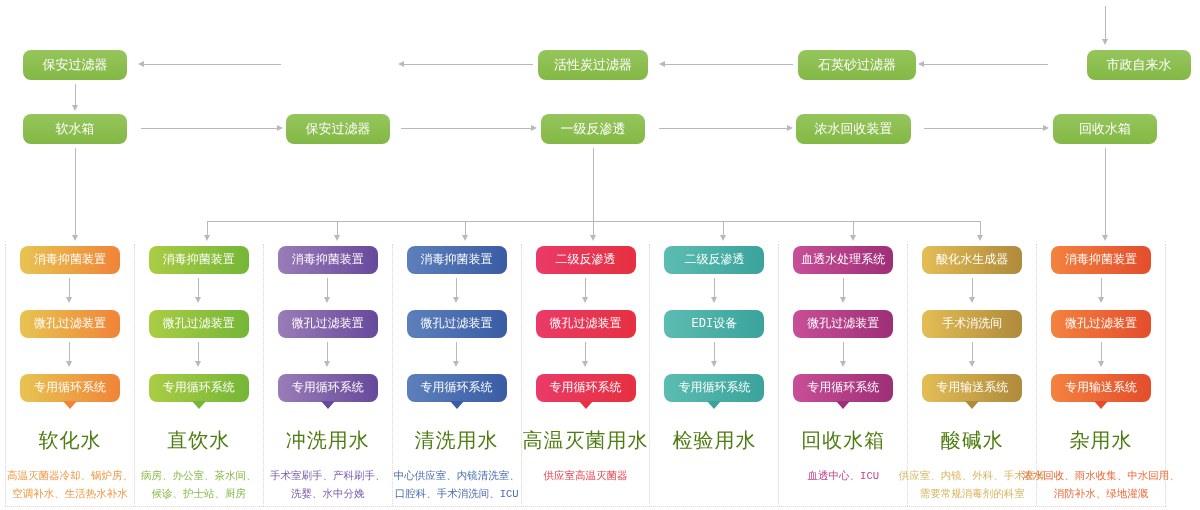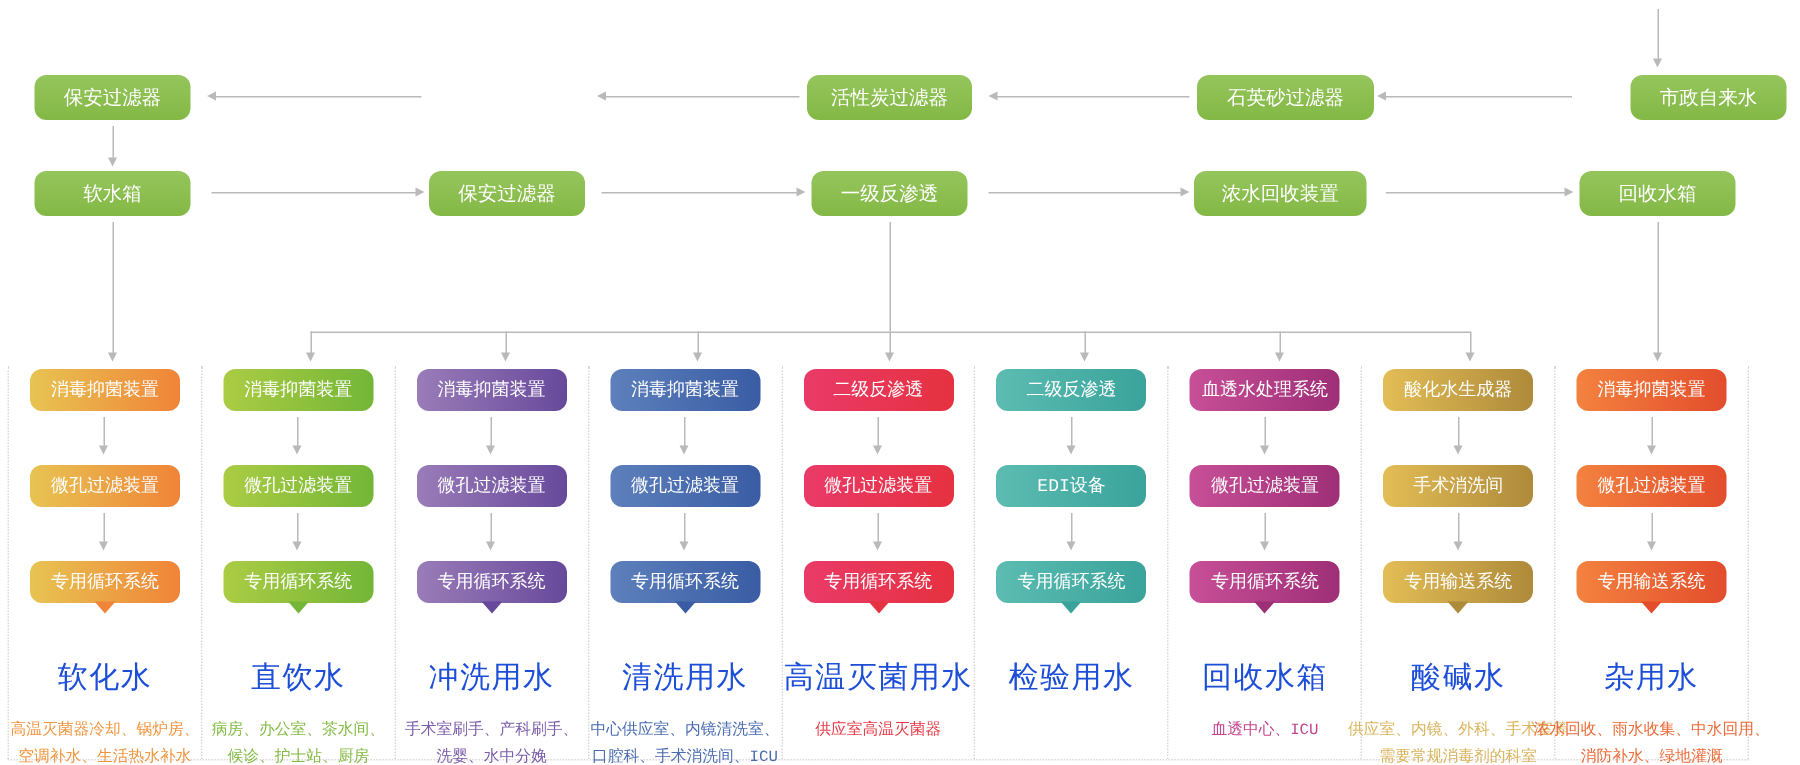--- a/index.html
+++ b/index.html
@@ -40,21 +40,21 @@
     color:#fff;font-size:12px;line-height:28px;text-align:center;white-space:nowrap;
     margin-top:2px;
   }
   .fbox-tail::after{
     content:"";position:absolute;left:50%;bottom:-7px;transform:translateX(-50%);
     border:7px solid transparent;border-bottom:0;border-top:8px solid var(--c2);
   }
   .sarrow{position:relative;width:1px;height:22px;background:#b9b9b9;margin:4px 0 8px;flex:none;}
   .sarrow::after{content:"";position:absolute;bottom:-6px;left:-3px;
     border:3.5px solid transparent;border-top:6px solid #b9b9b9;}
-  .col-title{margin-top:36px;font-size:20px;color:#1d4ed8;letter-spacing:1px;white-space:nowrap;}
+  .col-title{margin-top:25px;font-size:20px;color:#4d7c0f;letter-spacing:1px;white-space:nowrap;}
   .col-desc{
     margin-top:14px;width:132%;flex:none;
     font-size:10.5px;line-height:1.7;color:var(--accent);
     text-align:center;white-space:pre-line;
   }
 </style>
 </head>
 <body>
 
 <div class="canvas">

